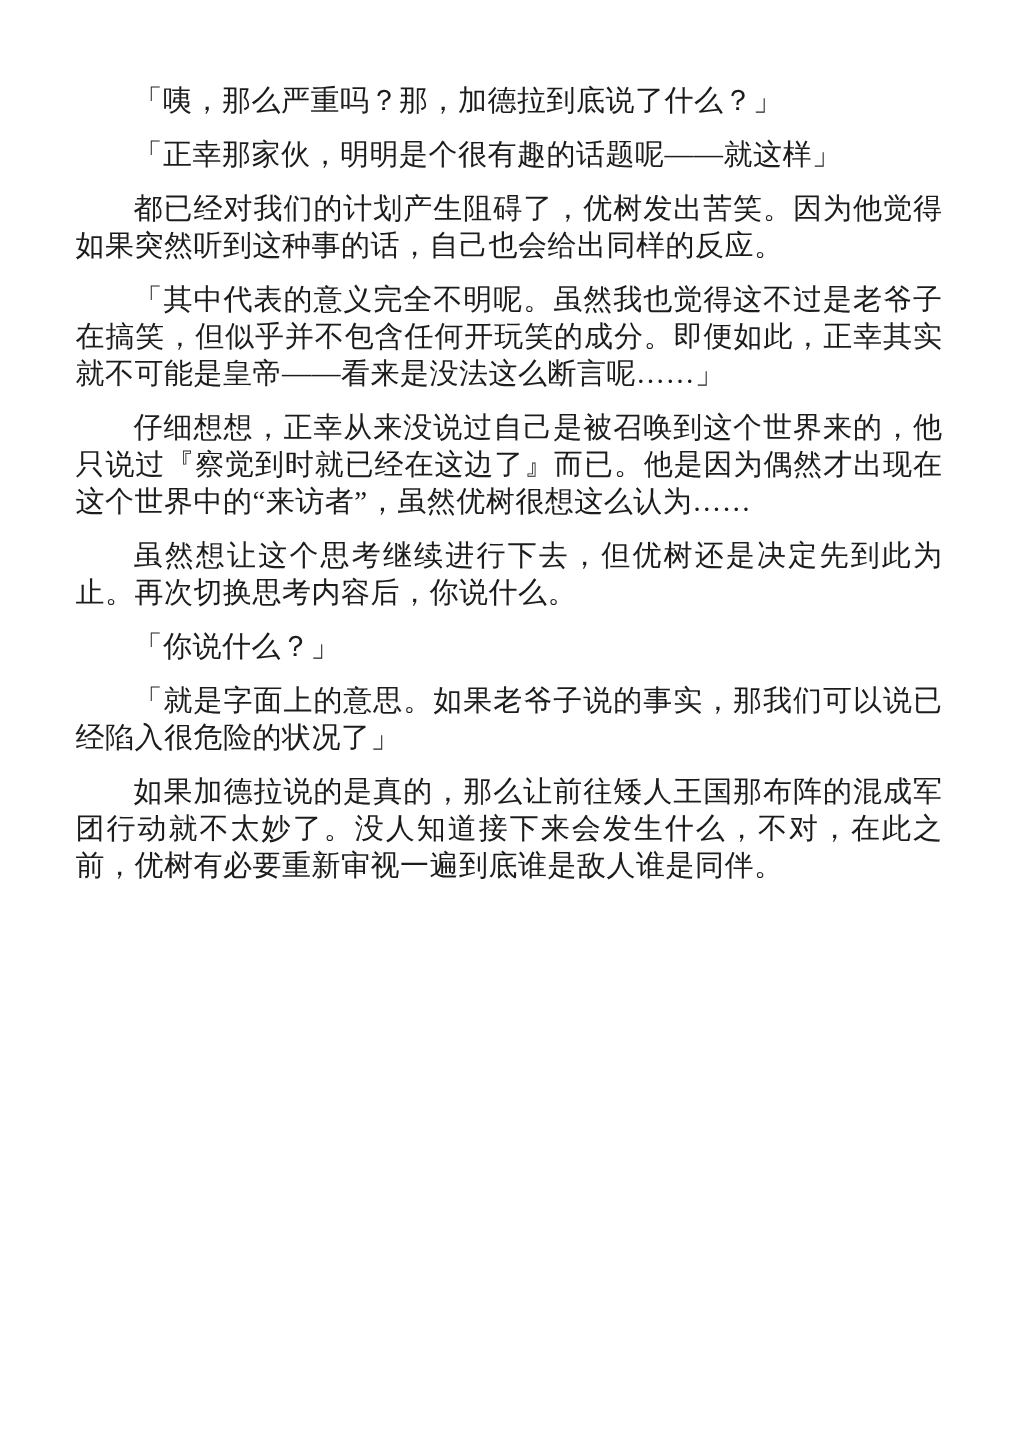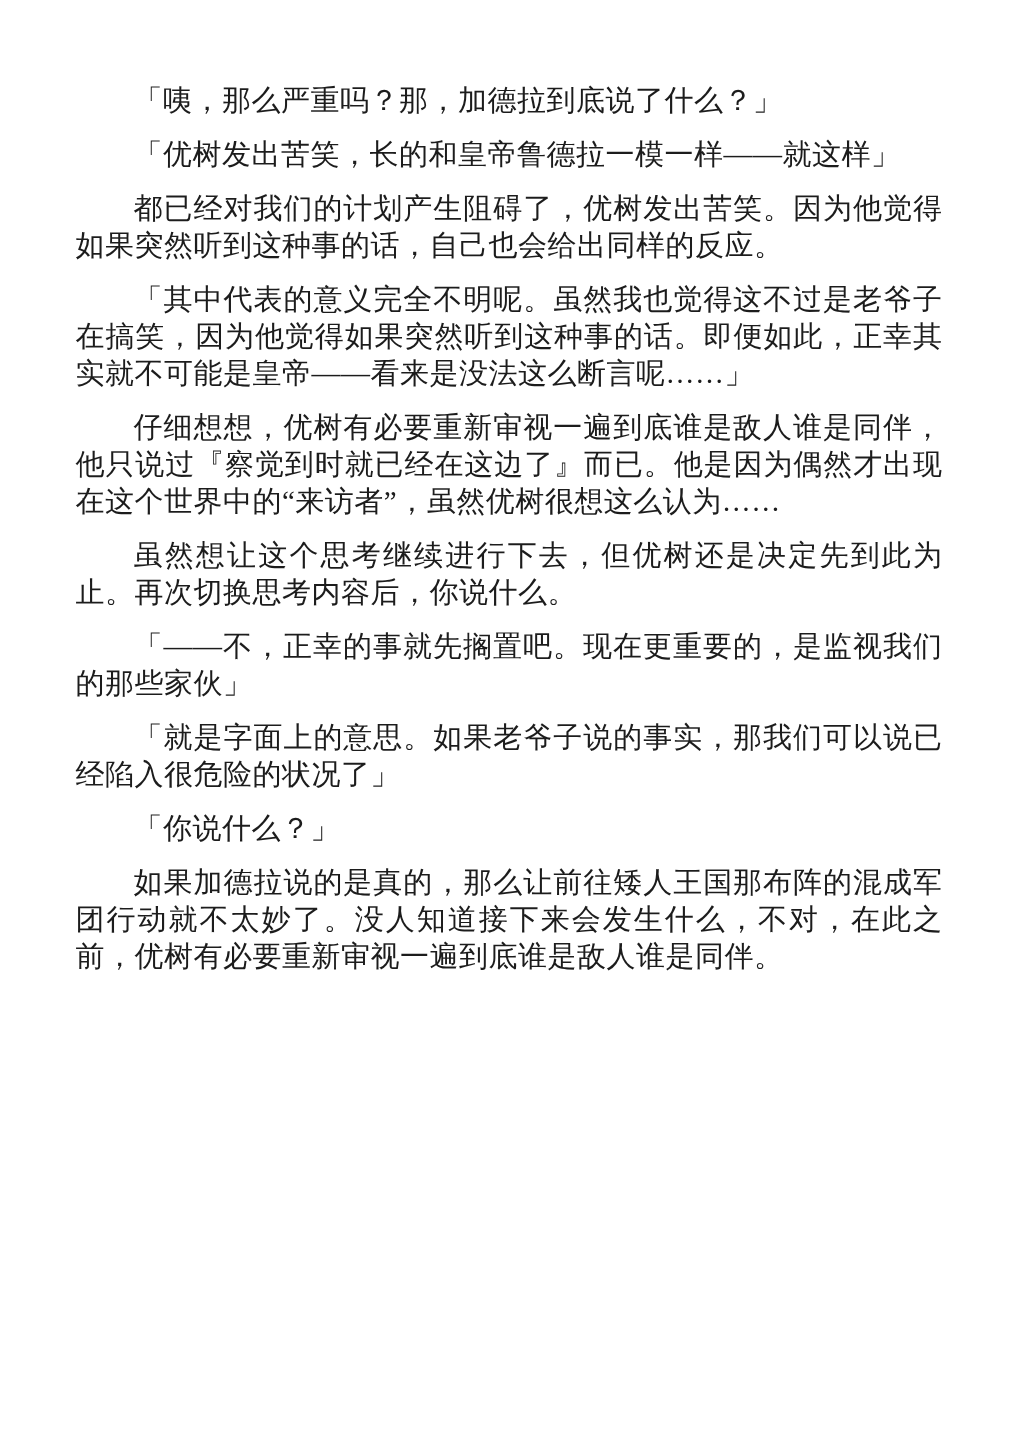--- a/index.html
+++ b/index.html
@@ -27,22 +27,21 @@
     text-align: justify;
     letter-spacing: 0.5px;
     word-break: break-all;
   }
 </style>
 </head>
 <body>
 
 <div class="page">
   <p>「咦，那么严重吗？那，加德拉到底说了什么？」</p>
-  <p>「优树发出苦笑，长的和皇帝鲁德拉一模一样——就这样」</p>
+  <p>「正幸那家伙，明明是个很有趣的话题呢——就这样」</p>
   <p>都已经对我们的计划产生阻碍了，优树发出苦笑。因为他觉得如果突然听到这种事的话，自己也会给出同样的反应。</p>
-  <p>「其中代表的意义完全不明呢。虽然我也觉得这不过是老爷子在搞笑，因为他觉得如果突然听到这种事的话。即便如此，正幸其实就不可能是皇帝——看来是没法这么断言呢……」</p>
-  <p>仔细想想，优树有必要重新审视一遍到底谁是敌人谁是同伴，他只说过『察觉到时就已经在这边了』而已。他是因为偶然才出现在这个世界中的“来访者”，虽然优树很想这么认为……</p>
+  <p>「其中代表的意义完全不明呢。虽然我也觉得这不过是老爷子在搞笑，但似乎并不包含任何开玩笑的成分。即便如此，正幸其实就不可能是皇帝——看来是没法这么断言呢……」</p>
+  <p>仔细想想，正幸从来没说过自己是被召唤到这个世界来的，他只说过『察觉到时就已经在这边了』而已。他是因为偶然才出现在这个世界中的“来访者”，虽然优树很想这么认为……</p>
   <p>虽然想让这个思考继续进行下去，但优树还是决定先到此为止。再次切换思考内容后，你说什么。</p>
-  <p>「——不，正幸的事就先搁置吧。现在更重要的，是监视我们的那些家伙」</p>
+  <p>「你说什么？」</p>
   <p>「就是字面上的意思。如果老爷子说的事实，那我们可以说已经陷入很危险的状况了」</p>
-  <p>「你说什么？」</p>
   <p>如果加德拉说的是真的，那么让前往矮人王国那布阵的混成军团行动就不太妙了。没人知道接下来会发生什么，不对，在此之前，优树有必要重新审视一遍到底谁是敌人谁是同伴。</p>
 </div>
 
 </body></html>

